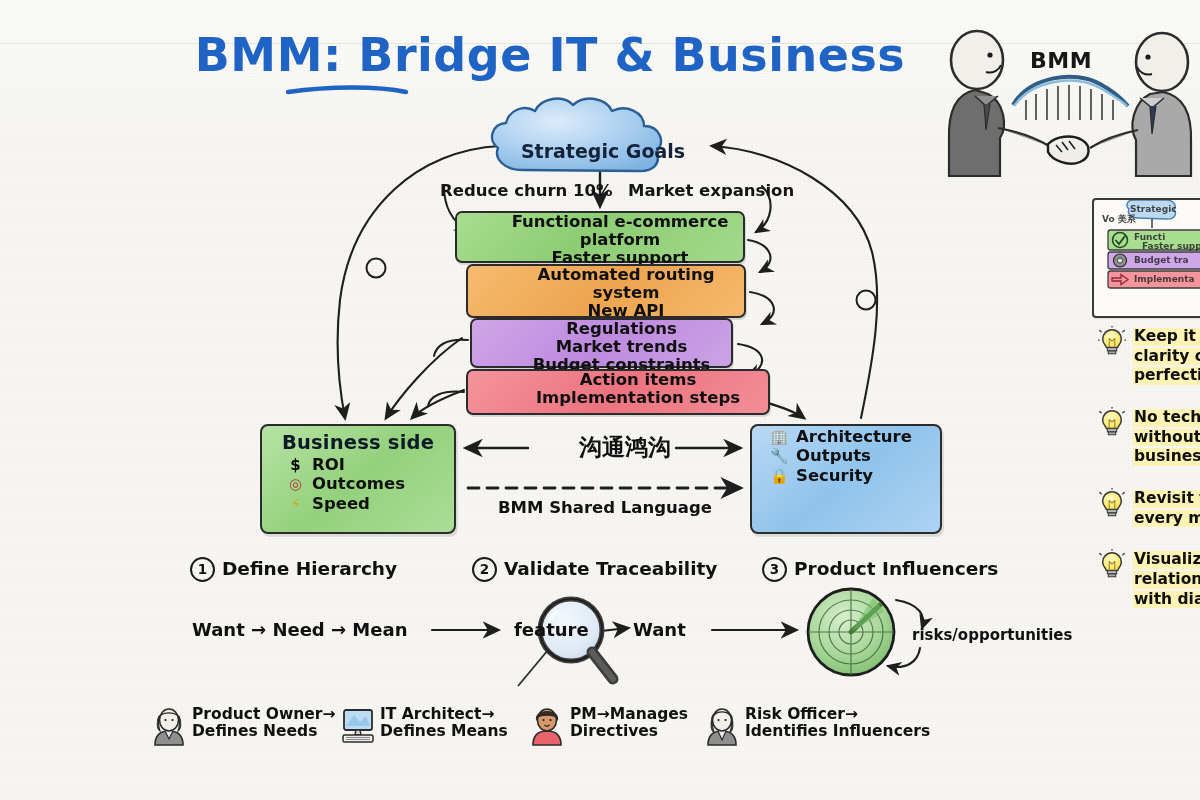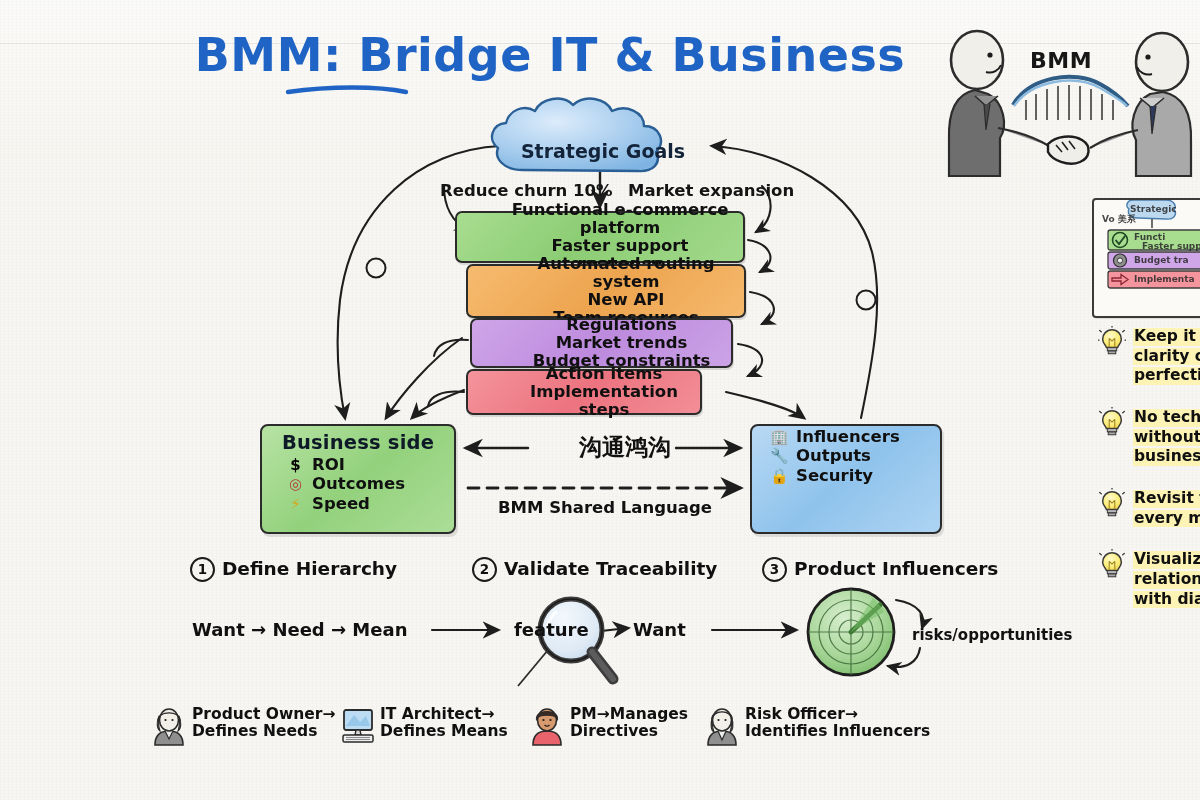--- a/index.html
+++ b/index.html
@@ -56,36 +56,36 @@
     position: absolute; font-size: 16.5px; font-weight: 600; color: #141414;
     white-space: nowrap; z-index: 6;
   }
 
   
   .cbox {
     position: absolute; z-index: 4;
     border: 2.2px solid #2b2b2b;
     border-radius: 7px;
     box-sizing: border-box;
-    display: flex; align-items: center;
+    display: flex; align-items: flex-start;
     padding-left: 0;
     box-shadow: 1px 2px 0 rgba(0,0,0,0.12);
   }
   .cbox .cicon { width: 50px; flex: 0 0 50px; display:flex; align-items:center; justify-content:center; }
   .cbox .clines { flex: 1; text-align: center; padding-right: 10px; }
   .cbox .clines div {
     font-size: 16.5px; font-weight: 700; color: #101010; line-height: 1.10;
   }
   #box-green  { left: 455px; top: 211px; width: 290px; height: 52px;
                 background: linear-gradient(135deg,#a8dd90 0%,#8ccd74 45%,#a2d98b 100%); }
   #box-orange { left: 466px; top: 264px; width: 280px; height: 54px;
                 background: linear-gradient(135deg,#f6bb70 0%,#eda44e 50%,#f5b96d 100%); }
   #box-purple { left: 470px; top: 318px; width: 263px; height: 50px;
                 background: linear-gradient(135deg,#cfa6e8 0%,#bd8ade 50%,#cba3e6 100%); }
-  #box-red    { left: 466px; top: 369px; width: 236px; height: 46px;
+  #box-red    { left: 466px; top: 369px; width: 304px; height: 46px;
                 background: linear-gradient(135deg,#f4949c 0%,#ec737f 50%,#f28e97 100%); }
 
   
   .sidebox {
     position: absolute; z-index: 4;
     border: 2.6px solid #2b2b2b; border-radius: 8px; box-sizing: border-box;
     box-shadow: 2px 3px 0 rgba(0,0,0,0.10);
   }
   #business-box { left: 260px; top: 424px; width: 196px; height: 110px;
     background: linear-gradient(140deg,#b7e3a4 0%,#93d17c 50%,#abdd97 100%); }
@@ -387,21 +387,21 @@
         <span class="sb-ic" style="color:#d9a41a;">⚡</span>
         <span class="sb-tx">Speed</span>
       </div>
     </div>
   </div>
 
   <div class="sidebox" id="it-box">
     <div class="sb-list" style="padding-left:18px;">
       <div class="sb-row">
         <span class="sb-ic" style="color:#2c3e50;">🏢</span>
-        <span class="sb-tx">Influencers</span>
+        <span class="sb-tx">Architecture</span>
       </div>
       <div class="sb-row">
         <span class="sb-ic" style="color:#4a5a66;">🔧</span>
         <span class="sb-tx">Outputs</span>
       </div>
       <div class="sb-row">
         <span class="sb-ic" style="color:#2c3e50;">🔒</span>
         <span class="sb-tx">Security</span>
       </div>
     </div>

